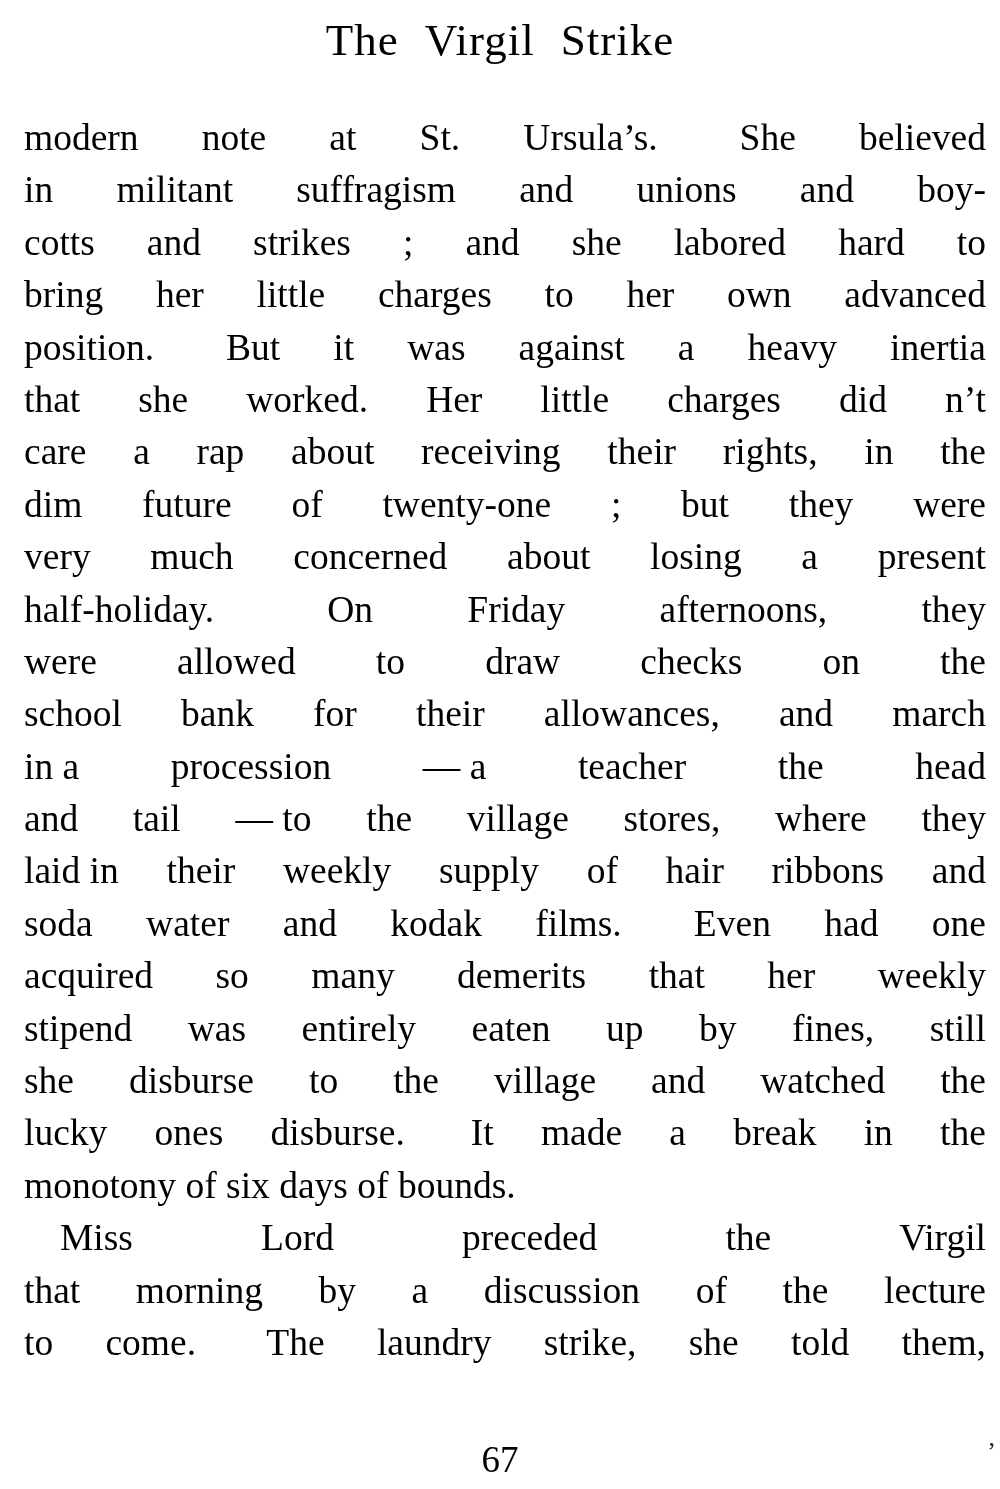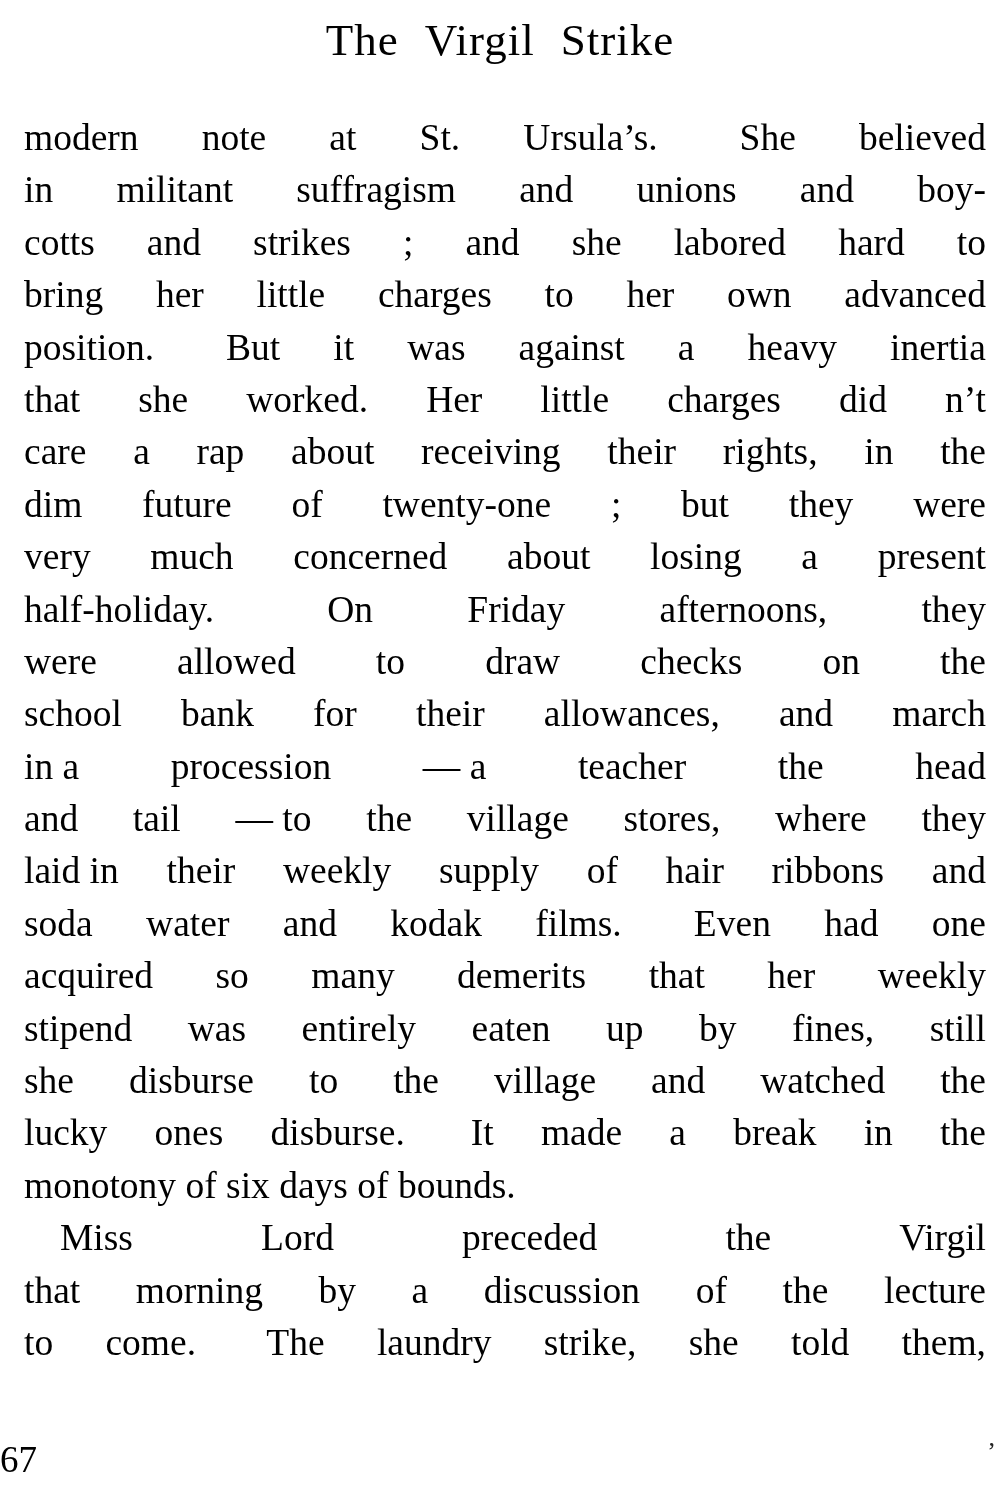--- a/index.html
+++ b/index.html
@@ -56,20 +56,21 @@
     white-space: pre;
   }
   .indent {
     padding-left: 36px;
   }
   .folio {
     position: absolute;
     left: 0;
     right: 0;
     bottom: 22px;
+    text-align: center;
     font-size: 37px;
   }
   .edge-mark {
     position: absolute;
     right: 4px;
     bottom: 36px;
     font-size: 26px;
     color: #222;
   }
 </style>

